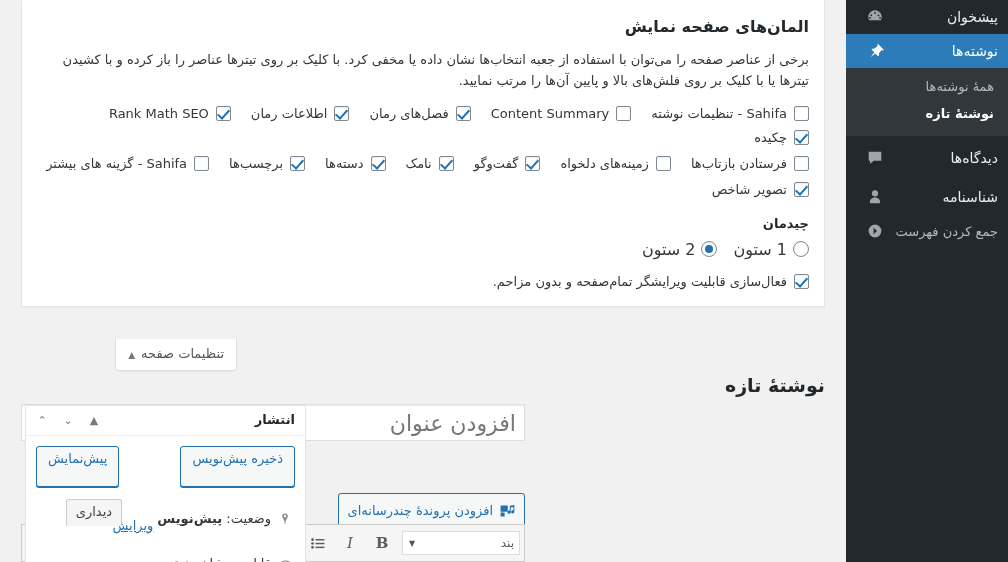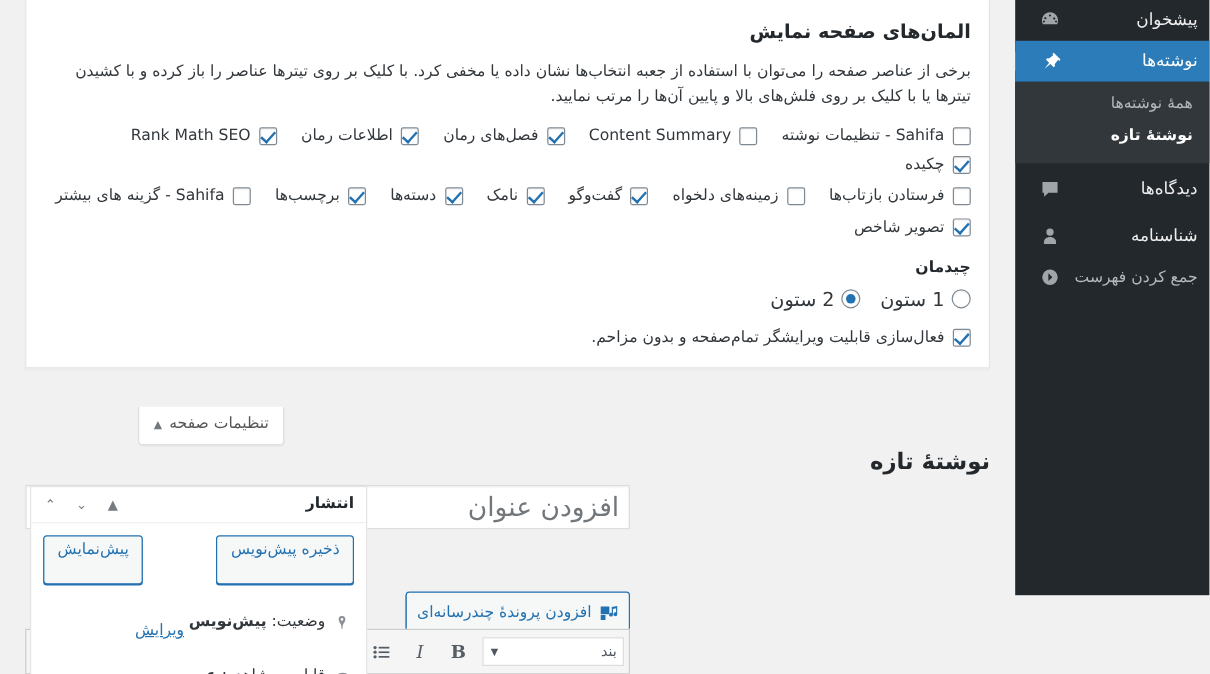--- a/index.html
+++ b/index.html
@@ -11,21 +11,21 @@
     font-family: "DejaVu Sans", "Liberation Sans", sans-serif;
     font-size: 13px;
     color: #32373c;
     direction: rtl;
   }
   #app { position: relative; width: 1008px; height: 562px; }
 
   
   #adminmenu {
     position: absolute; top: 0; right: 0;
-    width: 162px; height: 496px;
+    width: 162px; height: 562px;
     background: #23282d;
     color: #b4b9be;
   }
   .menu-item {
     position: relative;
     height: 34px;
     display: flex; align-items: center;
     justify-content: flex-start;
     padding: 0 0 0 12px;
     font-size: 14px;
@@ -524,20 +524,24 @@
         <span class="mi">
           <svg width="16" height="16" viewBox="0 0 20 20" fill="#2271b1" aria-hidden="true">
             <path d="M2 3h9v8H2V3zm0 9h5v5H2v-5z"></path>
             <path d="M13.5 3.5v6.2a2 2 0 1 0 1.2 1.8V5.6l3.3-.7V9.2a2 2 0 1 0 1.2 1.8V2.6l-5.7 .9z"></path>
           </svg>
         </span>
         <span>افزودن پروندهٔ چندرسانه‌ای</span>
       </button>
     </div>
 
+    <div id="post-status-tabs">
+        <button class="wp-switch-editor active">دیداری</button>
+        <button class="wp-switch-editor">متن</button>
+      </div>
 
     <div id="postdivrich">
       <div id="ed-toolbar">
         <div class="tb-select">
           <span>بند</span>
           <span class="tb-caret">▼</span>
         </div>
         <div class="tb-btn">
             <b style="font-family:'DejaVu Serif',serif;font-size:15px;">B</b>
           </div>

